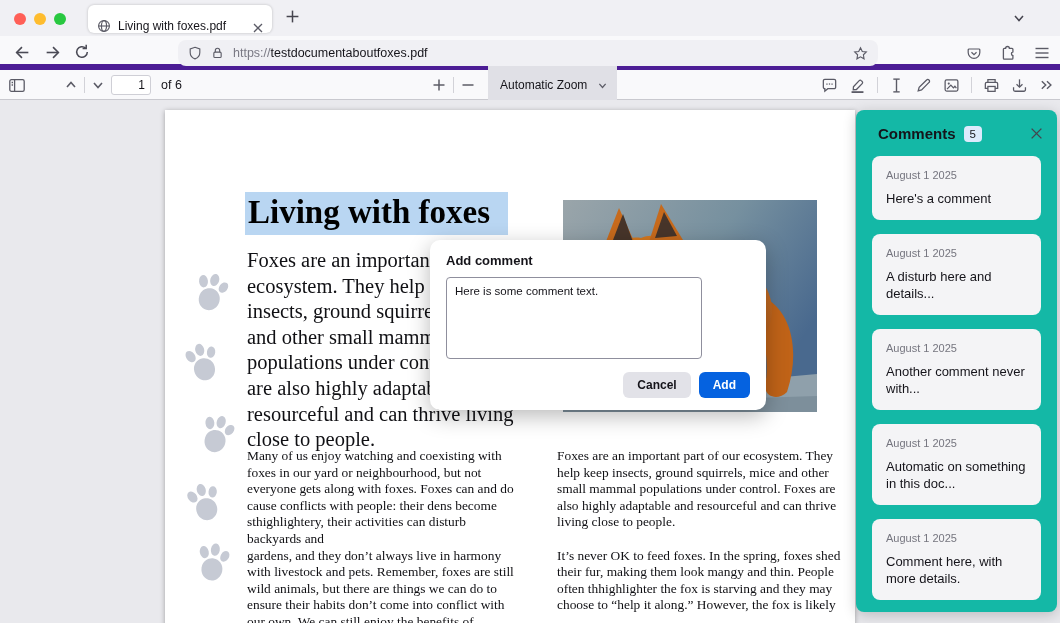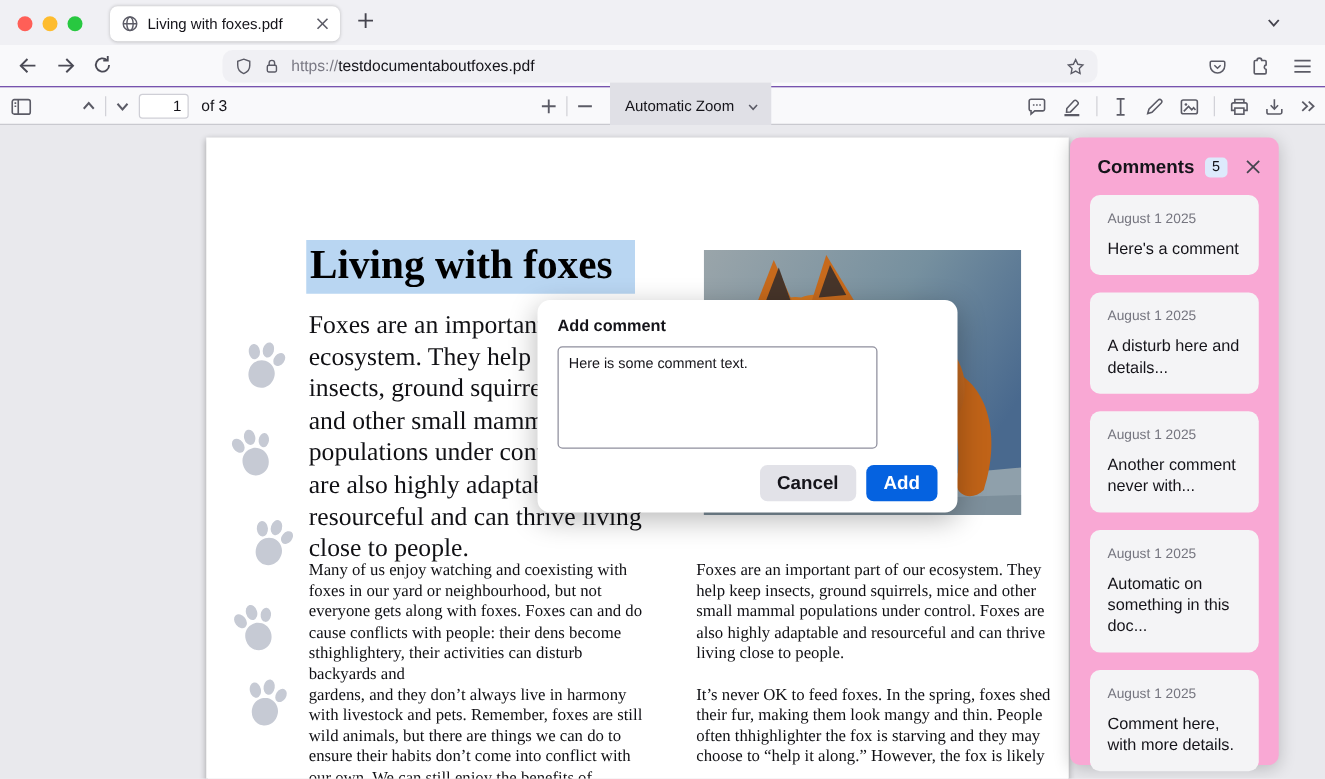--- a/index.html
+++ b/index.html
@@ -7,29 +7,29 @@
   body { font-family:"Liberation Sans", sans-serif; background:#e9e9ed; overflow:hidden; }
   .window { position:relative; width:1060px; height:623px; overflow:hidden; background:#e9e9ed; }
 
   
   .tabbar { position:absolute; left:0; top:0; width:1060px; height:36px; background:#f0f0f4; }
   .traffic { position:absolute; top:13px; width:12px; height:12px; border-radius:50%; }
   .t-close { left:14px;  background:#ff5f57; }
   .t-min   { left:34px;  background:#febc2e; }
   .t-max   { left:54px;  background:#28c840; }
   .tab { position:absolute; left:88px; top:5px; width:184px; height:28px; background:#fff;
-         border-radius:6px; box-shadow:0 0 3px rgba(0,0,0,.22); display:flex; align-items:center; padding:0 9px; }
+         border-radius:6px; box-shadow:0 0 3px rgba(0,0,0,.22); display:flex; align-items:flex-end; padding:0 9px; }
   .tab-title { flex:1; font-size:12px; color:#15141a; margin-left:7px; white-space:nowrap; overflow:hidden; }
   .icon { display:inline-flex; color:#5b5b66; }
   .newtab-btn { position:absolute; left:285px; top:9px; color:#45444e; }
   .alltabs-btn { position:absolute; left:1012px; top:11px; color:#45444e; }
 
   
   .navbar { position:absolute; left:0; top:36px; width:1060px; height:34px; background:#f9f9fb;
-            border-bottom:1px solid #4c1d95; }
+            border-bottom:6px solid #4c1d95; }
   .nav-btn { position:absolute; top:8px; color:#4a4a55; }
   .urlbar { position:absolute; left:178px; top:4px; width:700px; height:26px; background:#f0f0f4;
             border-radius:8px; display:flex; align-items:center; padding:0 10px; }
   .url-text { font-size:12.5px; margin-left:9px; white-space:nowrap; }
   .url-scheme { color:#7a7984; }
   .url-host { color:#15141a; }
   .urlbar .spacer { flex:1; }
   .nav-right { position:absolute; right:10px; top:0; height:34px; display:flex; align-items:center; gap:18px; color:#4a4a55; }
 
   
@@ -63,27 +63,27 @@
   .paw { position:absolute; width:40px; height:42px; color:#c6cad4; }
 
   
   .dialog { position:absolute; left:430px; top:240px; width:336px; height:170px; background:#fff;
             border-radius:10px; box-shadow:0 6px 22px rgba(0,0,0,.28); z-index:5; }
   .dialog-title { font-size:13px; font-weight:bold; color:#15141a; margin:13px 16px 9px; }
   .dialog-textarea { display:block; width:256px; height:82px; margin:0 16px; border:1px solid #8f8f9d;
                      border-radius:4px; padding:7px 8px; font-family:"Liberation Sans", sans-serif;
                      font-size:11.5px; color:#15141a; resize:none; }
   .dialog-footer { display:flex; justify-content:flex-end; gap:8px; margin:13px 16px 0; }
-  .btn { border:none; border-radius:6px; font-family:inherit; font-size:15px; font-weight:bold;
+  .btn { border:none; border-radius:6px; font-family:inherit; font-size:12px; font-weight:bold;
          padding:6px 14px; cursor:pointer; }
   .btn-cancel { background:#e2e2e8; color:#15141a; }
   .btn-add { background:#0562e0; color:#fff; }
 
   
-  .panel { position:absolute; left:856px; top:110px; width:167px; height:502px; background:#f9a8d4;
+  .panel { position:absolute; left:856px; top:110px; width:201px; height:502px; background:#14b8a6;
            border-radius:8px; box-shadow:0 3px 14px rgba(0,0,0,.2); z-index:6; }
   .panel-header { display:flex; align-items:center; padding:15px 14px 12px 22px; }
   .panel-title { font-size:15px; font-weight:bold; color:#15141a; }
   .panel-badge { margin-left:8px; background:#ddeafc; color:#15141a; font-size:11.5px;
                  border-radius:4px; padding:2px 6px; }
   .panel-header .spacer { flex:1; }
   .panel-close { color:#45444e; }
   .cards { display:flex; flex-direction:column; gap:14px; padding:2px 16px; }
   .card { background:#f4f4f6; border-radius:8px; padding:13px 14px; }
   .card-date { font-size:11px; color:#75757f; margin-bottom:9px; }
@@ -210,21 +210,21 @@
             <polyline points="3,9 7,4.5 11,9"></polyline>
           </svg>
       </span>
       <span class="vdiv"></span>
       <span class="icon tool-btn">
         <svg width="14" height="14" viewBox="0 0 14 14" fill="none" stroke="currentColor" stroke-width="1.6">
             <polyline points="3,5 7,9.5 11,5"></polyline>
           </svg>
       </span>
       <input class="page-input" value="1" style="">
-      <span class="page-of">of 3</span>
+      <span class="page-of">of 6</span>
     </div>
 
     <div class="abs pdf-center">
       <span class="icon tool-btn">
         <svg width="14" height="14" viewBox="0 0 14 14" stroke="currentColor" stroke-width="1.5">
             <line x1="7" y1="1.5" x2="7" y2="12.5"></line>
             <line x1="1.5" y1="7" x2="12.5" y2="7"></line>
           </svg>
       </span>
       <span class="vdiv"></span>

